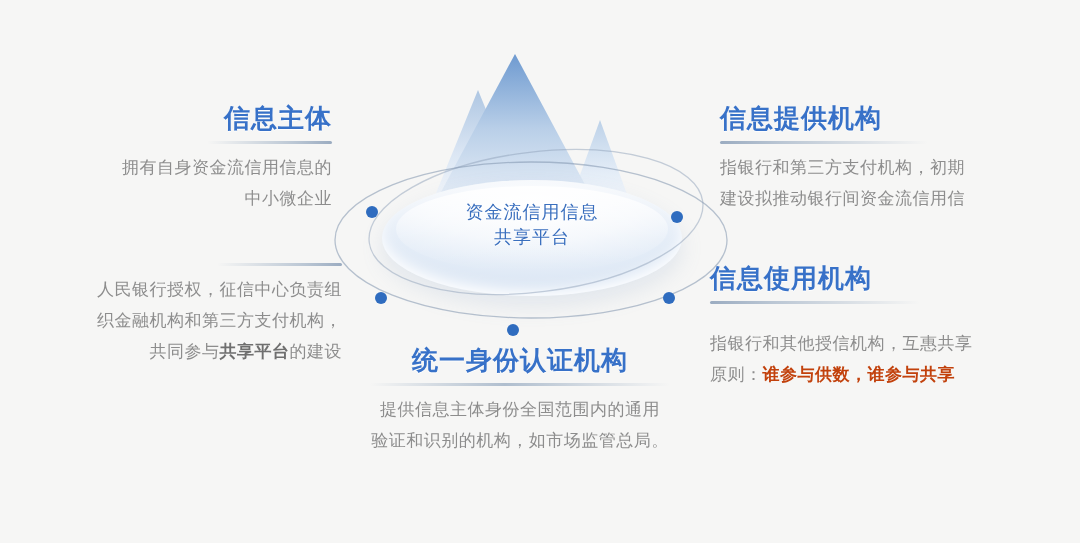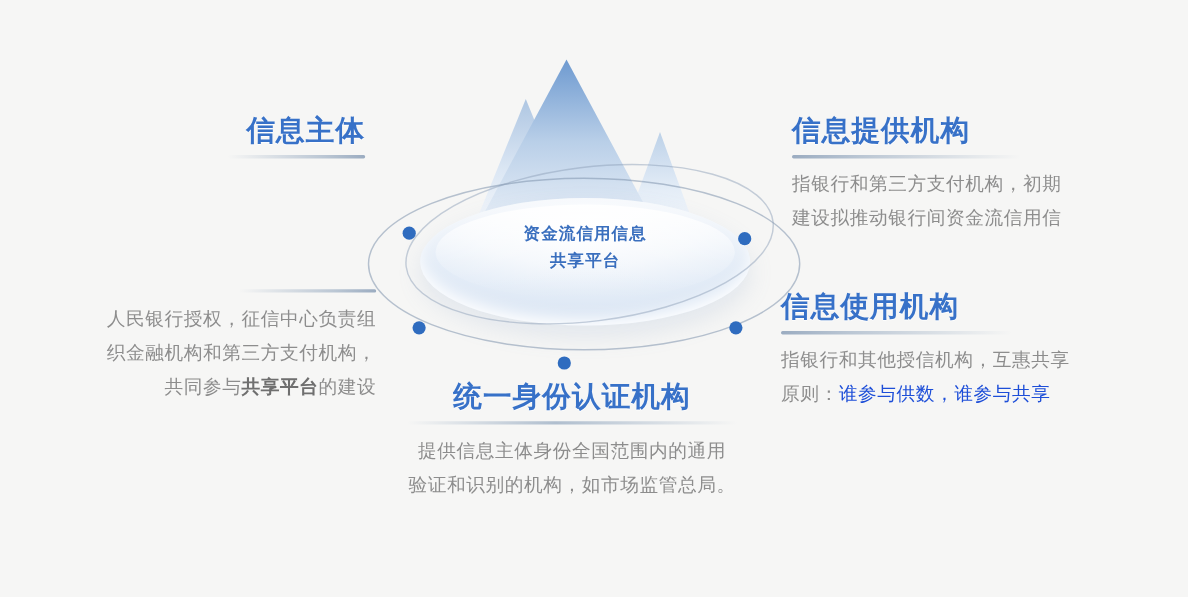--- a/index.html
+++ b/index.html
@@ -29,21 +29,21 @@
     width:272px; height:86px; border-radius:50%;
     background:linear-gradient(180deg, rgba(255,255,255,0.92) 0%, rgba(255,255,255,0.22) 60%, rgba(255,255,255,0) 100%);
     pointer-events:none;
   }
   svg.orbits { position:absolute; left:-34px; top:60px; width:470px; height:240px; overflow:visible; }
 
   .platform-label {
     position:absolute; left:52px; top:160px; width:300px;
     text-align:center;
     font-family:"Liberation Sans", sans-serif;
-    font-weight:bold; font-size:15px; line-height:25px;
+    font-weight:normal; font-size:18px; line-height:25px;
     color:#3a6fbe; letter-spacing:1px;
     text-shadow:0 1px 1px rgba(255,255,255,0.9);
   }
 
   
   .block { position:absolute; }
   .heading {
     font-family:Liberation Mono, monospace;
     font-weight:bold; font-size:26px; line-height:32px;
     color:#3771c8; letter-spacing:1px;
@@ -54,21 +54,21 @@
   .rule-l { background:linear-gradient(90deg, rgba(190,203,216,0) 0%, rgba(176,190,206,0.85) 70%, rgba(150,168,190,0.95) 100%); }
   .rule-r { background:linear-gradient(270deg, rgba(190,203,216,0) 0%, rgba(176,190,206,0.85) 70%, rgba(150,168,190,0.95) 100%); }
   .rule-c { background:linear-gradient(90deg, rgba(190,203,216,0) 0%, rgba(168,184,202,0.9) 45%, rgba(190,203,216,0) 100%); }
 
   .body {
     font-family:"Liberation Serif", serif;
     font-size:17px; line-height:31px;
     color:#8d8d8d; letter-spacing:0.5px;
   }
   .body b { color:#6f6f6f; font-weight:bold; }
-  .accent { color:#1d4ed8; font-weight:normal; letter-spacing:0.5px; }
+  .accent { color:#c2410c; font-weight:bold; letter-spacing:0.5px; }
 
   .ta-r { text-align:right; }
   .ta-l { text-align:left; }
   .ta-c { text-align:center; }
 
   
   #blk-subject  { left:0px;   top:104px; width:332px; }
   #blk-credit   { left:0px;   top:258px; width:342px; }
   #blk-provider { left:720px; top:104px; width:330px; }
   #blk-user     { left:710px; top:264px; width:350px; }
@@ -119,20 +119,24 @@
 
     <div class="platform-label">
       <div>资金流信用信息</div>
       <div>共享平台</div>
     </div>
   </div>
 
   <div class="block ta-r" id="blk-subject">
     <div class="heading">信息主体</div>
     <div class="rule rule-l" style="margin-left:207px;"></div>
+    <div class="body" style="margin-top:8px;">
+      <div>拥有自身资金流信用信息的</div>
+      <div>中小微企业</div>
+    </div>
   </div>
 
   <div class="block ta-r" id="blk-credit">
     <div class="rule rule-l" style="margin-left:217px;"></div>
     <div class="body" style="margin-top:8px;">
       <div>人民银行授权，征信中心负责组</div>
       <div>织金融机构和第三方支付机构，</div>
       <div><span>共同参与</span><b>共享平台</b><span>的建设</span></div>
     </div>
   </div>
@@ -142,21 +146,21 @@
     <div class="rule rule-r" style="margin-right:122px;"></div>
     <div class="body" style="margin-top:8px;">
       <div>指银行和第三方支付机构，初期</div>
       <div>建设拟推动银行间资金流信用信</div>
     </div>
   </div>
 
   <div class="block ta-l" id="blk-user">
     <div class="heading">信息使用机构</div>
     <div class="rule rule-r" style="margin-right:140px;"></div>
-    <div class="body" style="margin-top:8px;">
+    <div class="body" style="margin-top:24px;">
       <div>指银行和其他授信机构，互惠共享</div>
       <div><span>原则：</span><span class="accent">谁参与供数，谁参与共享</span></div>
     </div>
   </div>
 
   <div class="block ta-c" id="blk-identity">
     <div class="heading">统一身份认证机构</div>
     <div class="rule rule-c" style="margin-left:30px;margin-right:30px;"></div>
     <div class="body" style="margin-top:8px;">
       <div>提供信息主体身份全国范围内的通用</div>

